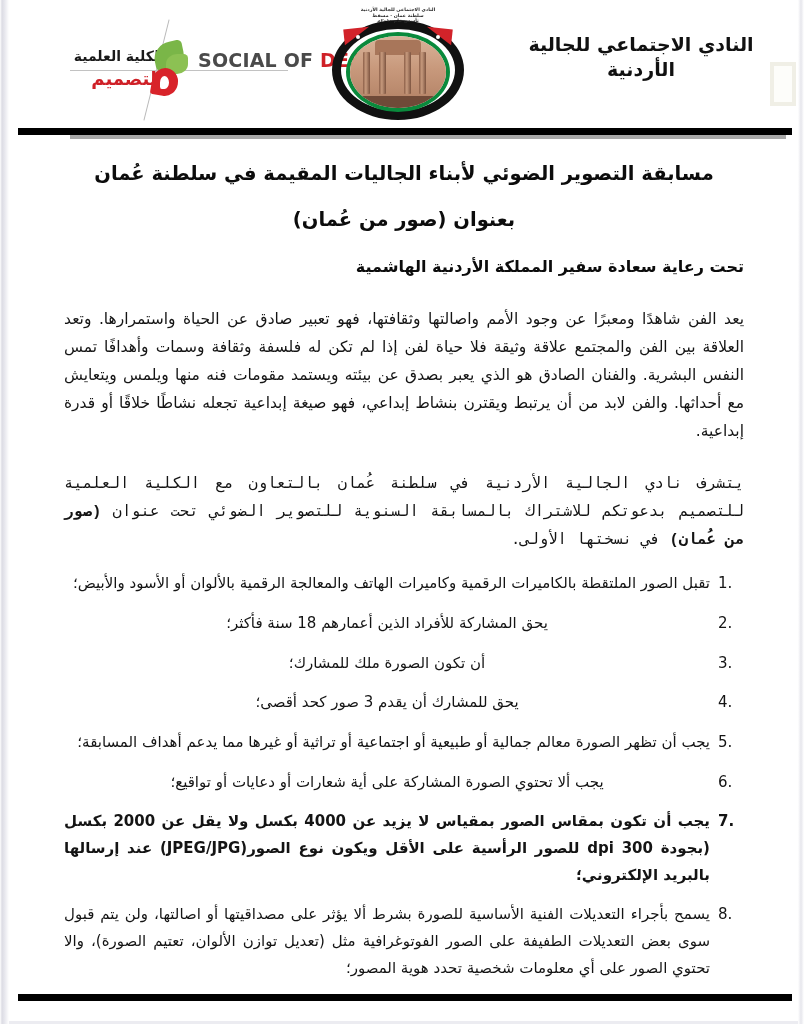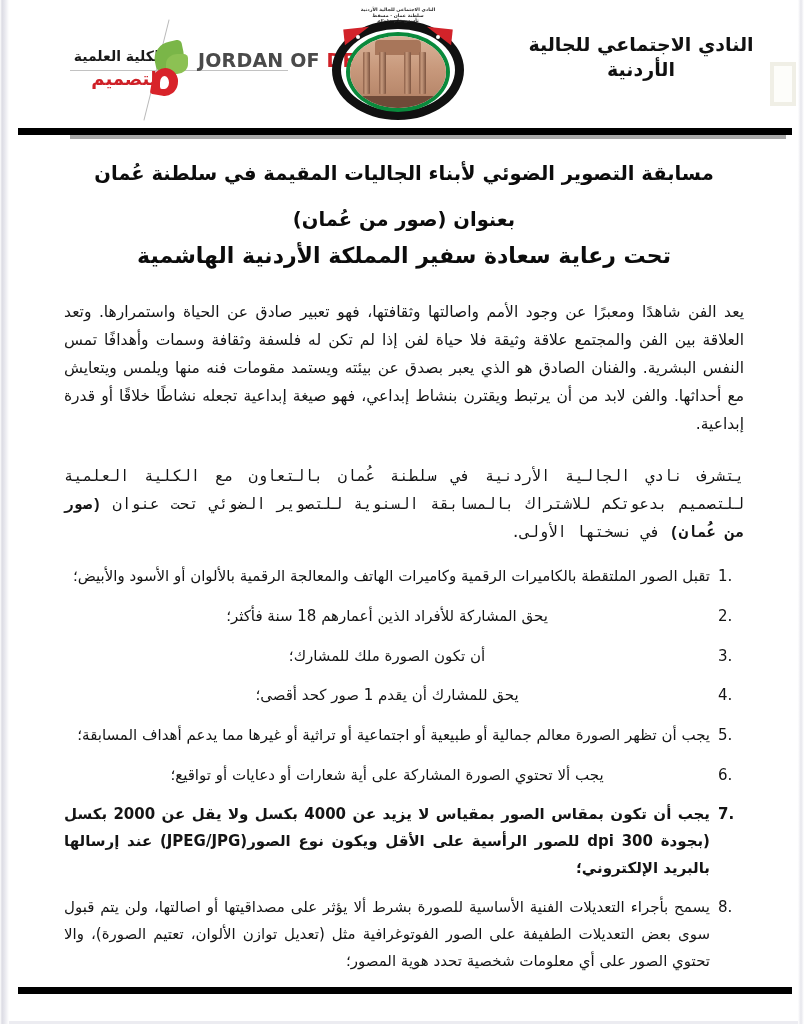--- a/index.html
+++ b/index.html
@@ -330,23 +330,24 @@
     font-size: 19.5px;
     line-height: 1.5;
     margin-top: 6px;
   }
   .title-2 {
     font-size: 19.5px;
     line-height: 1.5;
     margin-top: 17px;
   }
   .title-3 {
-    font-size: 22px;
+    font-size: 16px;
     line-height: 1.5;
-    margin-top: 4px;
+    margin-top: 20px;
+    text-align: right;
   }
 
   .para {
     margin-top: 18px;
     font-size: 15.5px;
     line-height: 1.82;
     text-align: justify;
     color: #141414;
   }
   .para.p1 { margin-top: 26px; }
@@ -419,21 +420,21 @@
       </div>
 
       <div class="scd-mark">
         <div class="leaf-green"></div>
         <div class="leaf-green2"></div>
         <div class="drop-red"></div>
         <div class="drop-hole"></div>
       </div>
 
       <div class="scd-en">
-        <span class="scd-en-2"><span>JORDAN OF </span><span class="red">DESIGN</span></span>
+        <span class="scd-en-2"><span>SOCIAL OF </span><span class="red">DESIGN</span></span>
       </div>
     </div>
 
     <div class="jsc-emblem">
       <div class="emb-ring"></div>
       <div class="emb-ring-inner">
         <div class="emb-photo">
           <div class="pediment"></div>
           <div class="col c1"></div>
           <div class="col c2"></div>
@@ -473,21 +474,21 @@
 
     <p class="para p1">يعد الفن شاهدًا ومعبرًا عن وجود الأمم واصالتها وثقافتها، فهو تعبير صادق عن الحياة واستمرارها. وتعد العلاقة بين الفن والمجتمع علاقة وثيقة فلا حياة لفن إذا لم تكن له فلسفة وثقافة وسمات وأهدافًا تمس النفس البشرية. والفنان الصادق هو الذي يعبر بصدق عن بيئته ويستمد مقومات فنه منها ويلمس ويتعايش مع أحداثها. والفن لابد من أن يرتبط ويقترن بنشاط إبداعي، فهو صيغة إبداعية تجعله نشاطًا خلاقًا أو قدرة إبداعية.</p>
 
     <p class="para p2"><span>يتشرف نادي الجالية الأردنية في سلطنة عُمان بالتعاون مع الكلية العلمية للتصميم بدعوتكم للاشتراك بالمسابقة السنوية للتصوير الضوئي تحت عنوان </span><b>(صور من عُمان)</b><span> في نسختها الأولى.</span></p>
 
 
     <ol class="conditions">
       <li>تقبل الصور الملتقطة بالكاميرات الرقمية وكاميرات الهاتف والمعالجة الرقمية بالألوان أو الأسود والأبيض؛</li>
       <li class="center-short">يحق المشاركة للأفراد الذين أعمارهم 18 سنة فأكثر؛</li>
       <li class="center-short">أن تكون الصورة ملك للمشارك؛</li>
-      <li class="center-short">يحق للمشارك أن يقدم 1 صور كحد أقصى؛</li>
+      <li class="center-short">يحق للمشارك أن يقدم 3 صور كحد أقصى؛</li>
       <li>يجب أن تظهر الصورة معالم جمالية أو طبيعية أو اجتماعية أو تراثية أو غيرها مما يدعم أهداف المسابقة؛</li>
       <li class="center-short">يجب ألا تحتوي الصورة المشاركة على أية شعارات أو دعايات أو تواقيع؛</li>
       <li class="bold">يجب أن تكون بمقاس الصور بمقياس لا يزيد عن 4000 بكسل ولا يقل عن 2000 بكسل (بجودة 300 dpi للصور الرأسية على الأقل ويكون نوع الصور(JPEG/JPG)  عند إرسالها بالبريد الإلكتروني؛</li>
       <li>يسمح بأجراء التعديلات الفنية الأساسية للصورة بشرط ألا يؤثر على مصداقيتها أو اصالتها، ولن يتم قبول سوى بعض التعديلات الطفيفة على الصور الفوتوغرافية مثل (تعديل توازن الألوان، تعتيم الصورة)، والا تحتوي الصور على أي معلومات شخصية تحدد هوية المصور؛</li>
     </ol>
   </div>
 
   <div class="rule-block bottom">
     <div class="rule-bar"></div>
 

